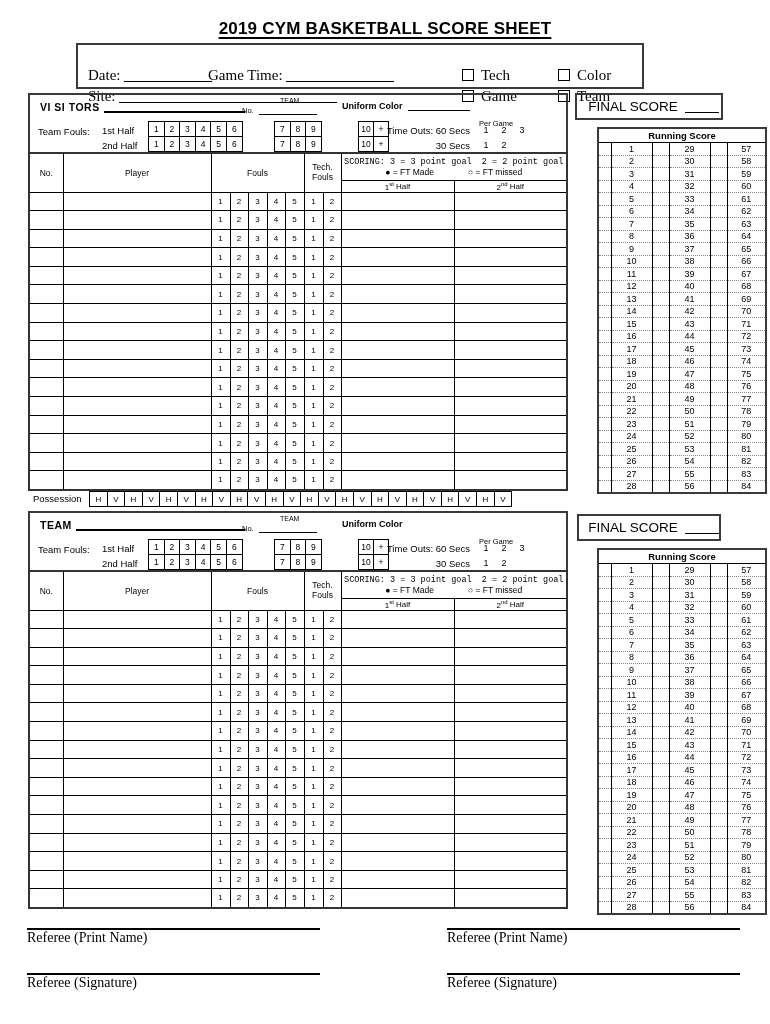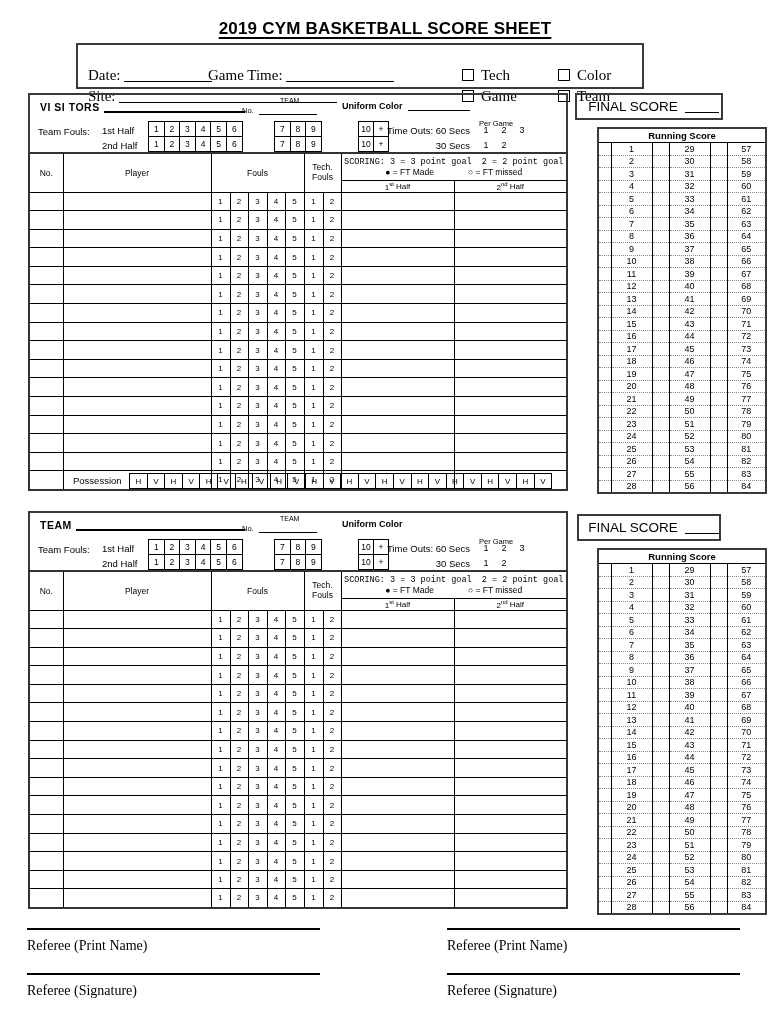--- a/index.html
+++ b/index.html
@@ -60,21 +60,21 @@
   .h-tech div{line-height:1.15;text-align:center;}
   .sc-line1{font-size:8.5px;white-space:pre;font-family:Liberation Mono, monospace;}
   .sc-line2{display:flex;justify-content:center;gap:34px;font-size:8.5px;}
   .h-half{font-size:8px;}
   .h-half sup{font-size:6px;}
   .h-half .hw{margin-left:2px;}
   .player-table tbody tr{height:18.6px;}
   td.c-num{text-align:center;font-size:8px;}
 
   
-  .possession{position:absolute;left:28px;top:472px;height:18px;width:540px;margin-left:40px;}
+  .possession{position:absolute;left:28px;top:490px;height:18px;width:540px;}
   .p-label{position:absolute;left:5px;top:3px;font-size:9.5px;}
   .p-cells{position:absolute;left:62px;top:1px;display:flex;}
   .p-cell{width:18.6px;height:16px;box-sizing:border-box;border:1px solid #000;margin-left:-1px;
           display:flex;align-items:center;justify-content:center;font-size:8px;}
 
   
   .final-box{position:absolute;height:27px;border:2px solid #3a3a3a;display:flex;align-items:center;
              font-size:13.5px;box-sizing:border-box;padding-left:9px;white-space:nowrap;justify-content:center;}
   .fs-blank{width:34px;height:12px;border-bottom:1.5px solid #000;margin-left:7px;}
   #fs-visitors{left:575px;top:93px;width:148px;}
@@ -82,21 +82,21 @@
   .rs-table{position:absolute;width:168px;border-collapse:collapse;table-layout:fixed;
             border:2px solid #3a3a3a;font-size:9px;}
   #rs-visitors{left:597px;top:127px;}
   #rs-home{left:597px;top:548px;}
   .rs-table thead th{font-size:9.5px;font-weight:bold;height:13px;border-bottom:1.5px solid #000;text-align:center;padding:0;}
   .rs-table td{height:11.5px;text-align:center;border-left:1px solid #000;border-top:1px dotted #8a8a8a;padding:0;}
 
   
   .ref-block{position:absolute;width:293px;font-family:"Liberation Serif",serif;font-size:14px;}
   .ref-line{border-top:2.5px solid #000;height:0;}
-  .ref-label{margin-top:8px;}
+  .ref-label{margin-top:0;}
   #ref-pn-l{left:27px;top:928px}#ref-sg-l{left:27px;top:973px}
   #ref-pn-r{left:447px;top:928px}#ref-sg-r{left:447px;top:973px}
 </style>
 </head>
 <body>
 
 <div class="page">
 
   <div class="title"><span>2019 CYM BASKETBALL SCORE SHEET</span></div>
 

